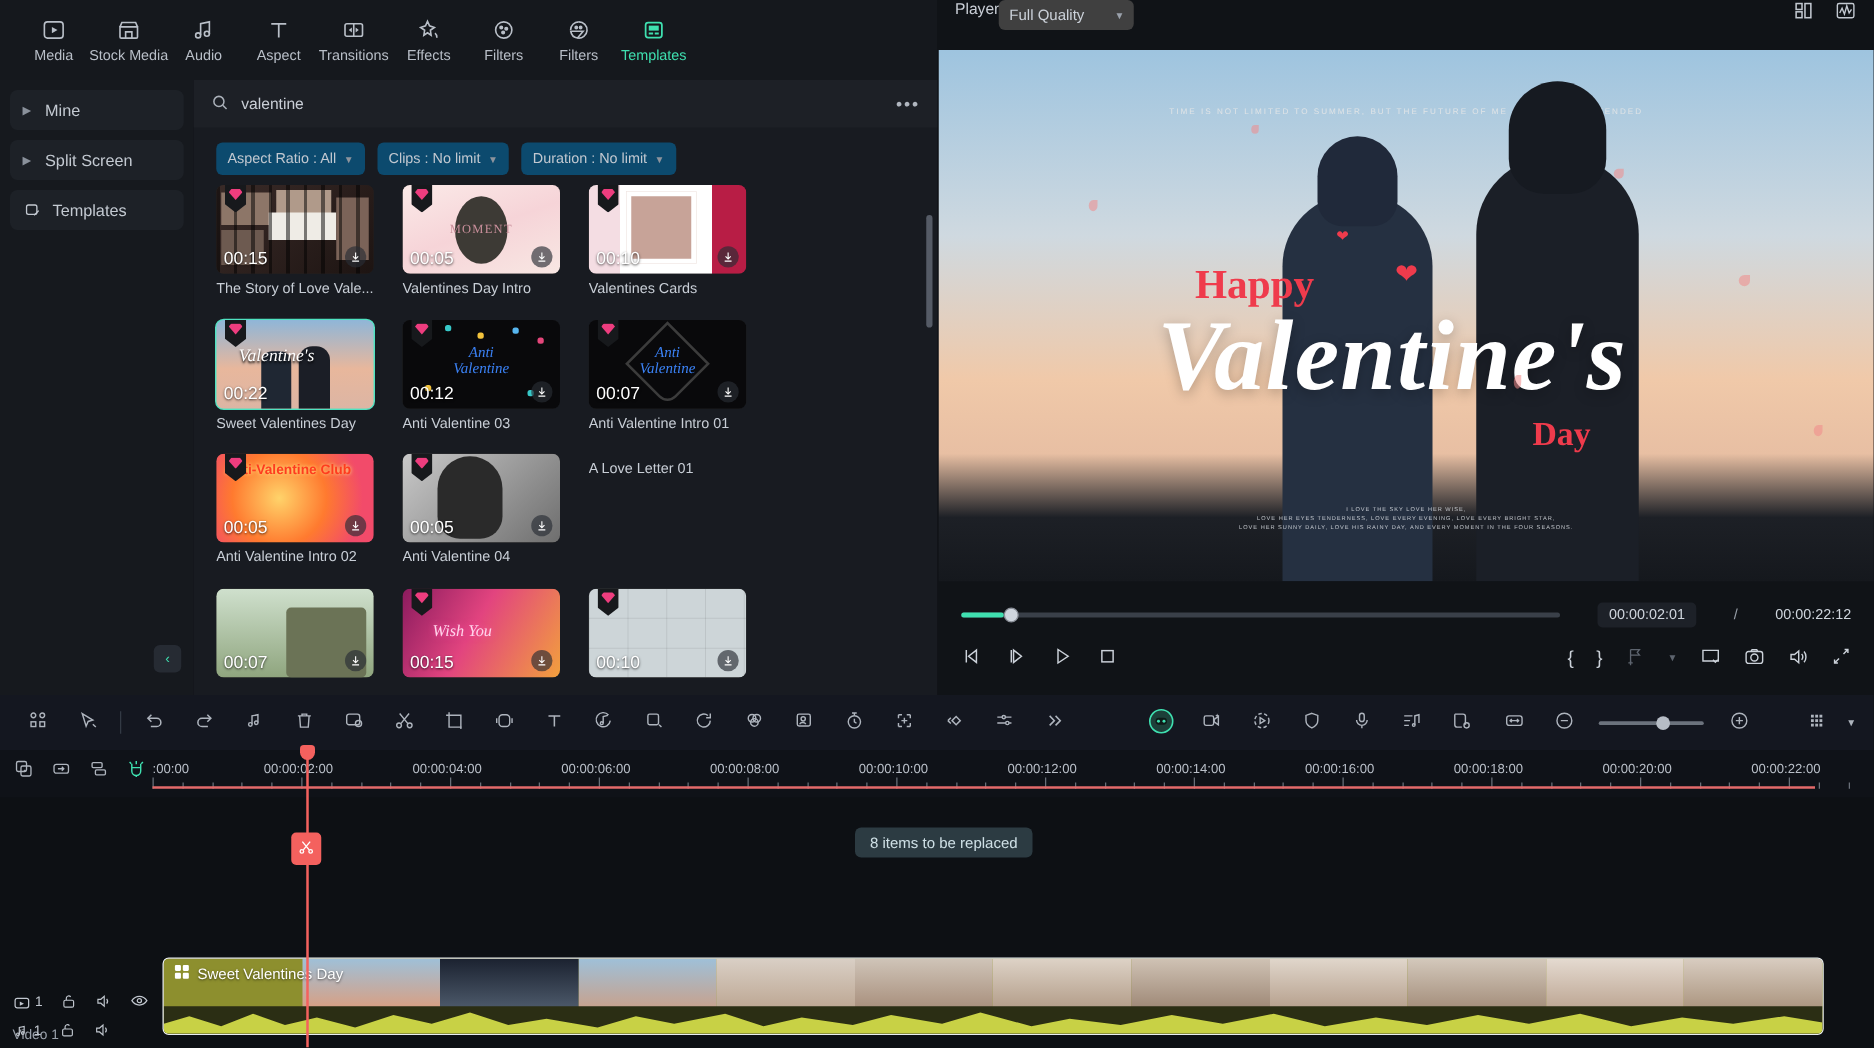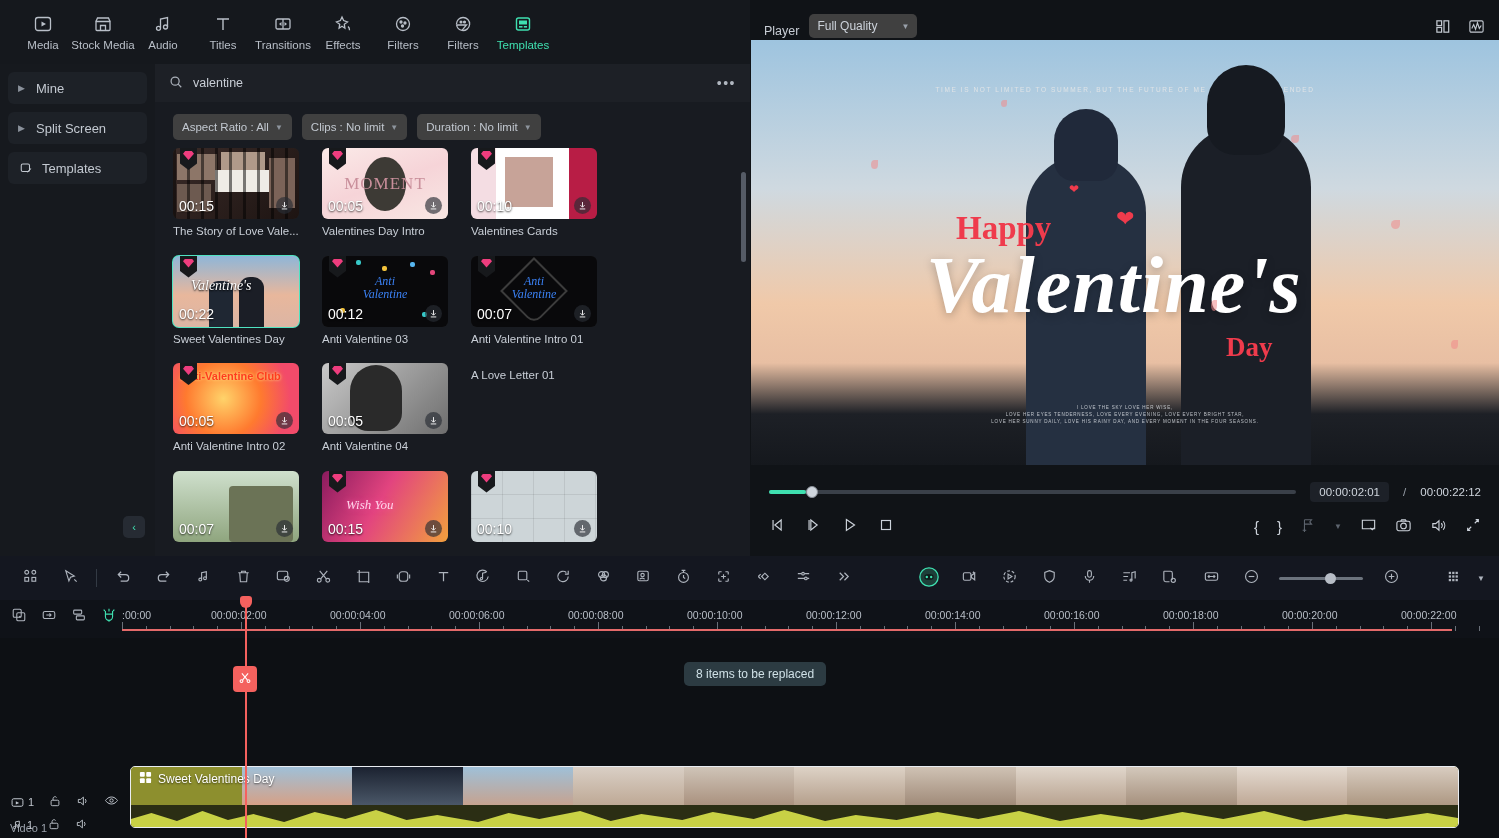--- a/index.html
+++ b/index.html
@@ -55,21 +55,21 @@
     background:#181b21;
   }
   .searchbar {
     height:38px; background:#1d2026; display:flex; align-items:center;
     padding:0 14px; gap:10px;
   }
   .searchbar .stext { font-size:12.5px; color:#c9ced6; flex:1; }
   .searchbar .dots { color:#b0b6bf; letter-spacing:1.5px; font-size:14px; cursor:pointer;}
   .filters { display:flex; gap:10px; padding:12px 12px 10px 18px; }
   .chip {
-    height:26px; background:#404040; border-radius:5px; display:flex;
+    height:26px; background:#0c4a6e; border-radius:5px; display:flex;
     align-items:center; gap:6px; padding:0 9px; font-size:11.5px;
     color:#c2c8d0; cursor:pointer;
   }
   .chip .cv { font-size:8px; color:#8d949d; }
   .grid {
     position:absolute; left:0; right:0; top:84px; bottom:0;
     padding:0 12px 0 18px; display:flex; flex-wrap:wrap; gap:10px 23px;
     overflow:hidden;
   }
   .card { width:126px; }
@@ -107,21 +107,21 @@
   
   .art { position:absolute; inset:0; }
   .t1 { background:linear-gradient(135deg,#3a2b28,#1d1412); }
   .t1 .film { position:absolute; inset:0;
       background:repeating-linear-gradient(90deg,#000 0 3px, transparent 3px 14px); opacity:.5;}
   .t1 .ph { position:absolute; background:#8d7668; }
   .t2 { background:linear-gradient(160deg,#fbeae8 0%, #f6d4d8 50%, #f8e7e3 100%); }
   .t2 .oval { position:absolute; left:50%; top:50%; transform:translate(-50%,-50%);
       width:42px; height:54px; border-radius:50%; background:#3d3a35; }
   .t2 .mot { position:absolute; left:50%; top:50%; transform:translate(-50%,-50%);
-      font-family:"Liberation Serif",serif; font-size:17px; color:#c98f9b; letter-spacing:1px;}
+      font-family:"Liberation Serif",serif; font-size:10px; color:#c98f9b; letter-spacing:1px;}
   .t3 { background:linear-gradient(90deg,#f4dde3 0 20%, #ffffff 20% 78%, #b81d45 78% 100%); }
   .t3 .pic { position:absolute; left:30px; top:5px; width:56px; height:58px; background:#c7a398; border:4px solid #fff;}
   .t4 { background:linear-gradient(180deg,#8fb6d8 0%,#e8b79c 55%,#dcb5a4 100%); }
   .t4 .sil1{position:absolute; left:36px; bottom:0; width:24px; height:46px; background:#1f2733; border-radius:9px 9px 0 0;}
   .t4 .sil2{position:absolute; left:66px; bottom:0; width:25px; height:50px; background:#1b1e26; border-radius:11px 11px 0 0;}
   .t4 .tx{position:absolute; left:18px; top:22px; font-family:"Liberation Serif",serif;
       font-style:italic; font-size:14px; color:#fff; text-shadow:0 1px 2px #000;}
   .t5,.t6 { background:#09090b; }
   .t5 .dot,.t6 .dot { position:absolute; width:5px; height:5px; border-radius:2px; }
   .t5 .av,.t6 .av { position:absolute; left:50%; top:46%; transform:translate(-50%,-50%);
@@ -143,21 +143,21 @@
   .t11 .neon{position:absolute; left:24px; top:26px; font-family:"Liberation Serif",serif;
       font-style:italic; color:#ffd3ea; font-size:13px; text-shadow:0 0 6px #ff4fa3;}
   .t12{ background:#cdd5d8;
     background-image:
       linear-gradient(90deg, rgba(0,0,0,.08) 1px, transparent 1px),
       linear-gradient(0deg, rgba(0,0,0,.08) 1px, transparent 1px);
     background-size:31px 24px; }
 
   
   .player { position:absolute; left:750px; top:0; right:0; bottom:282px; background:#101317; }
-  .playerhead { height:38px; display:flex; align-items:flex-end; padding:0 14px; gap:10px; }
+  .playerhead { height:38px; display:flex; align-items:flex-start; padding:0 14px; }
   .playerhead .plabel { font-size:12.5px; color:#c9ced6; }
   .qual {
     height:24px; background:#404040; border-radius:5px; display:flex;
     align-items:center; justify-content:space-between; padding:0 8px;
     min-width:108px; font-size:12px; color:#ccd2da; cursor:pointer;
   }
   .qual .cv { font-size:8px; color:#9aa1ab; }
   .ph-right { margin-left:auto; display:flex; gap:16px; align-items:center; color:#c3c9d1; }
 
   .video { position:absolute; left:751px; top:40px; right:0; height:425px; overflow:hidden;
@@ -181,21 +181,21 @@
   .bigval { position:absolute; left:175px; top:200px; font-family:"Liberation Serif",serif;
             font-style:italic; font-weight:bold; font-size:80px; color:#fff; letter-spacing:1px;
             text-shadow:0 3px 10px rgba(0,0,0,.25); }
   .dayw { position:absolute; left:475px; top:292px; font-family:"Liberation Serif",serif;
           font-weight:bold; font-size:27px; color:#ef3b4c; }
   .hrt { position:absolute; color:#ef3b4c; }
   .petal { position:absolute; background:#f08a8a; opacity:.55; border-radius:50% 0 50% 50%; }
 
   
   .transport { position:absolute; left:751px; right:0; top:470px; height:90px; }
-  .seek { display:flex; align-items:center; padding:12px 18px 0 18px; gap:14px; }
+  .seek { display:flex; align-items:center; padding:12px 18px 0 18px; gap:30px; }
   .track { position:relative; flex:1; height:4px; background:#3a4049; border-radius:2px; }
   .track .fill { position:absolute; left:0; top:0; height:4px; width:7%; background:#3fe0b0; border-radius:2px; }
   .track .knob { position:absolute; left:7%; top:-4px; width:12px; height:12px; border-radius:50%;
                  background:#cfd5dd; border:1px solid #8a8f98; }
   .timebox { background:#1d2128; border-radius:4px; padding:4px 9px; font-size:11.5px; color:#cfd5dd; }
   .timesep { color:#9aa1ab; font-size:11.5px; }
   .timetot { font-size:11.5px; color:#cfd5dd; }
   .transbtns { display:flex; align-items:center; padding:14px 18px 0 18px; gap:18px; color:#ccd2da; }
   .transbtns .right { margin-left:auto; display:flex; align-items:center; gap:18px; }
   .dim { color:#5d646e; }
@@ -284,21 +284,21 @@
           </svg>
         </span>
       <span class="lbl">Audio</span>
     </div>
     <div class="navitem">
       <span>
           <svg width="20" height="20" viewBox="0 0 20 20" fill="none" stroke="currentColor" stroke-width="1.4">
             <path d="M4 5h12M10 5v11"></path>
           </svg>
         </span>
-      <span class="lbl">Titles</span>
+      <span class="lbl">Aspect</span>
     </div>
     <div class="navitem">
       <span>
           <svg width="20" height="20" viewBox="0 0 20 20" fill="none" stroke="currentColor" stroke-width="1.3">
             <rect x="3" y="5" width="14" height="10" rx="1.5"></rect>
             <path d="M10 5v10"></path>
             <path d="M6 10l2.5-2v4z" fill="currentColor" stroke="none"></path>
             <path d="M14 10l-2.5-2v4z" fill="currentColor" stroke="none"></path>
           </svg>
         </span>

